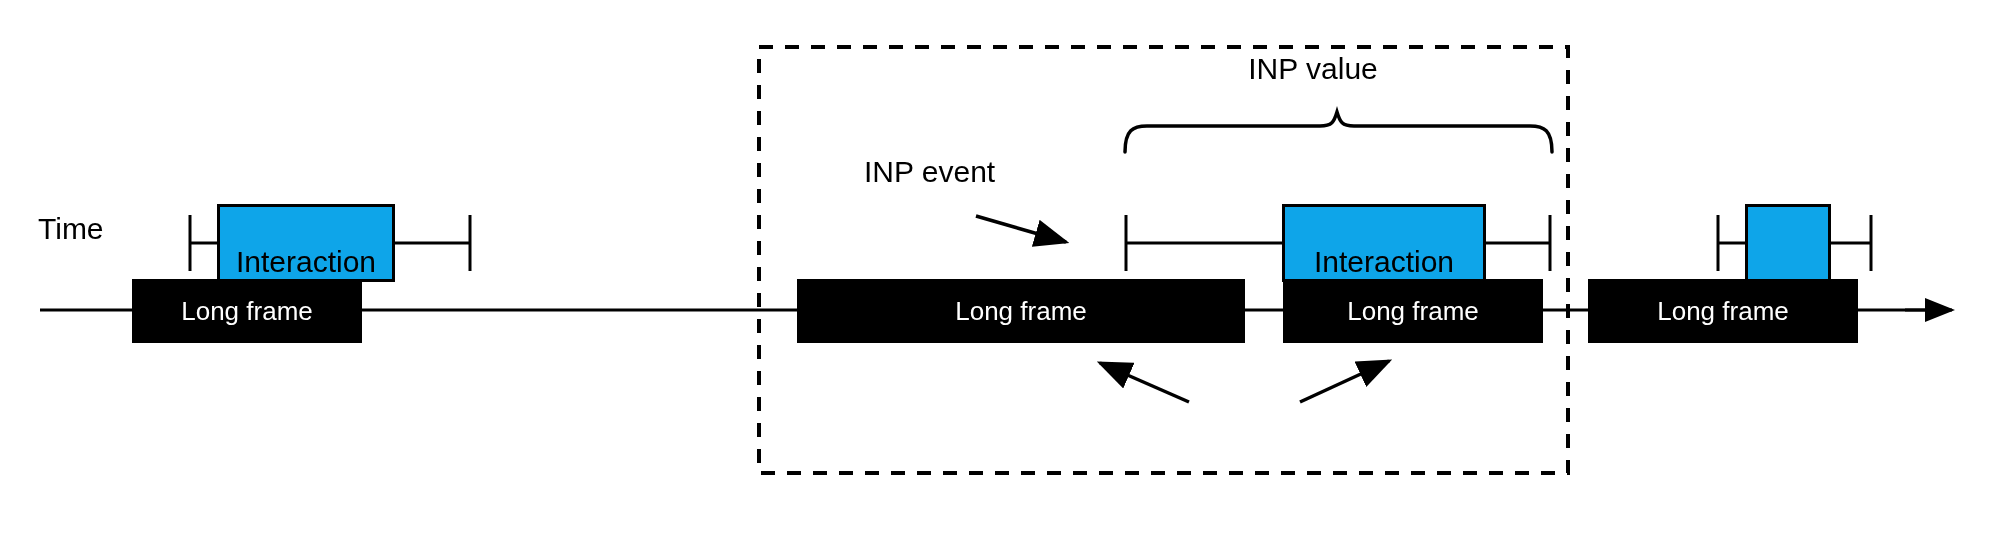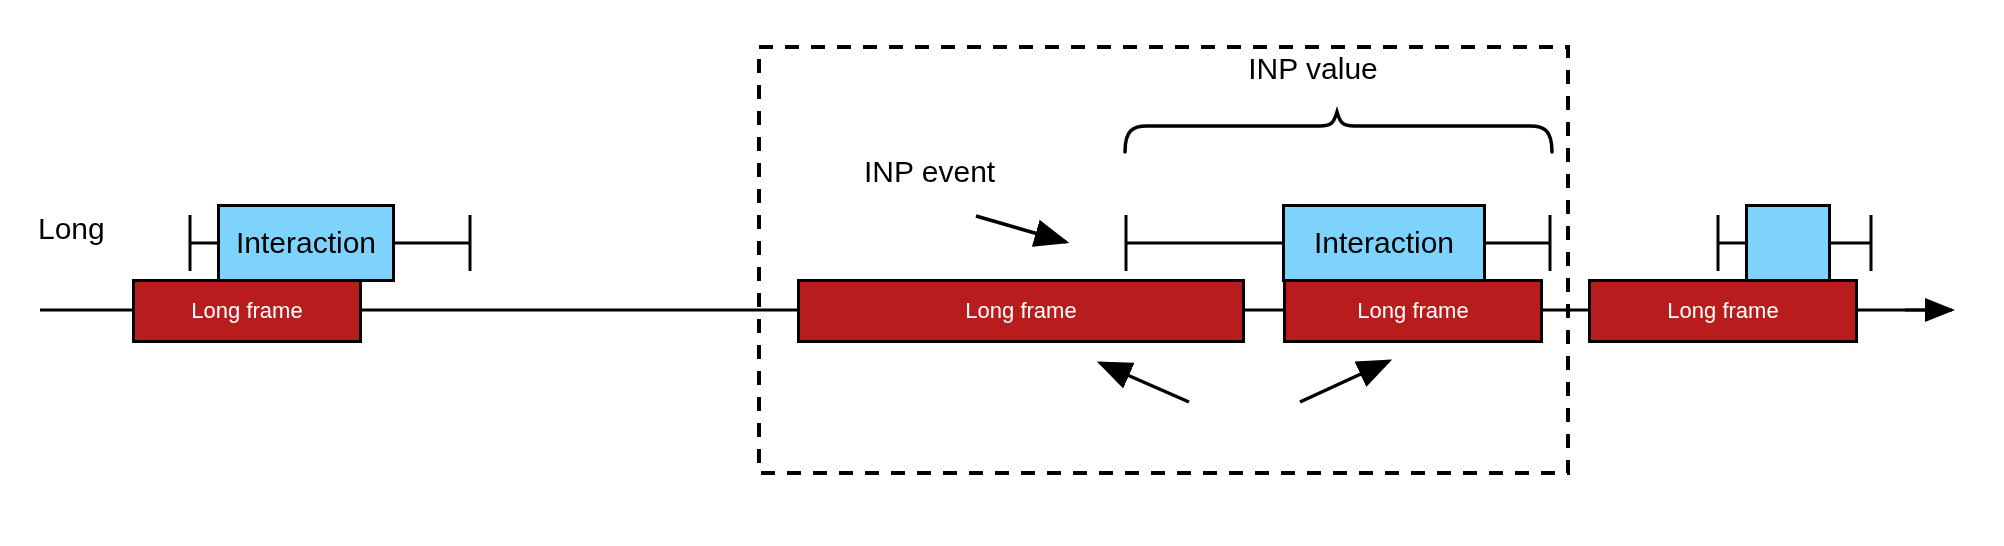--- a/index.html
+++ b/index.html
@@ -11,28 +11,29 @@
     overflow:hidden;
   }
   .svg-layer{position:absolute;left:0;top:0;width:2004px;height:546px;}
   .box{
     position:absolute;
     box-sizing:border-box;
     display:flex;align-items:center;justify-content:center;
     border:3px solid #000000;
   }
   .frame-box{
-    background:#b91c1c;
+    background:#000000;
     color:#ffffff;
-    font-size:22px;
+    font-size:26px;
   }
   .interaction-box{
-    background:#7dd3fc;
+    background:#0ea5e9;
     color:#000000;
     font-size:30px;
+    align-items:flex-end;
   }
   .lbl{
     position:absolute;
     color:#000000;
     font-size:30px;
     white-space:nowrap;
   }
   .lbl.center{transform:translateX(-50%);}
 </style>
 </head>
@@ -80,21 +81,21 @@
 
     <path d="M1125,152 C1125,130 1133,126 1147,126 L1320,126 C1332,126 1334,122 1337,112
              C1340,122 1342,126 1354,126 L1530,126 C1544,126 1552,130 1552,152" fill="none" stroke="#000000" stroke-width="3.5" stroke-linecap="round"></path>
 
     <line x1="976" y1="216" x2="1066" y2="242" stroke="#000000" stroke-width="3.5" marker-end="url(#arrowhead)"></line>
 
     <line x1="1189" y1="402" x2="1100" y2="363" stroke="#000000" stroke-width="3.5" marker-end="url(#arrowhead)"></line>
     <line x1="1300" y1="402" x2="1389" y2="361" stroke="#000000" stroke-width="3.5" marker-end="url(#arrowhead)"></line>
   </svg>
 
-  <div class="lbl" style="left:38px;top:212px;">Long</div>
+  <div class="lbl" style="left:38px;top:212px;">Time</div>
 
   <div class="box frame-box" style="left:132px;top:279px;width:230px;height:64px;">
     <span>Long frame</span>
   </div>
   <div class="box frame-box" style="left:797px;top:279px;width:448px;height:64px;">
     <span>Long frame</span>
   </div>
   <div class="box frame-box" style="left:1283px;top:279px;width:260px;height:64px;">
     <span>Long frame</span>
   </div>

